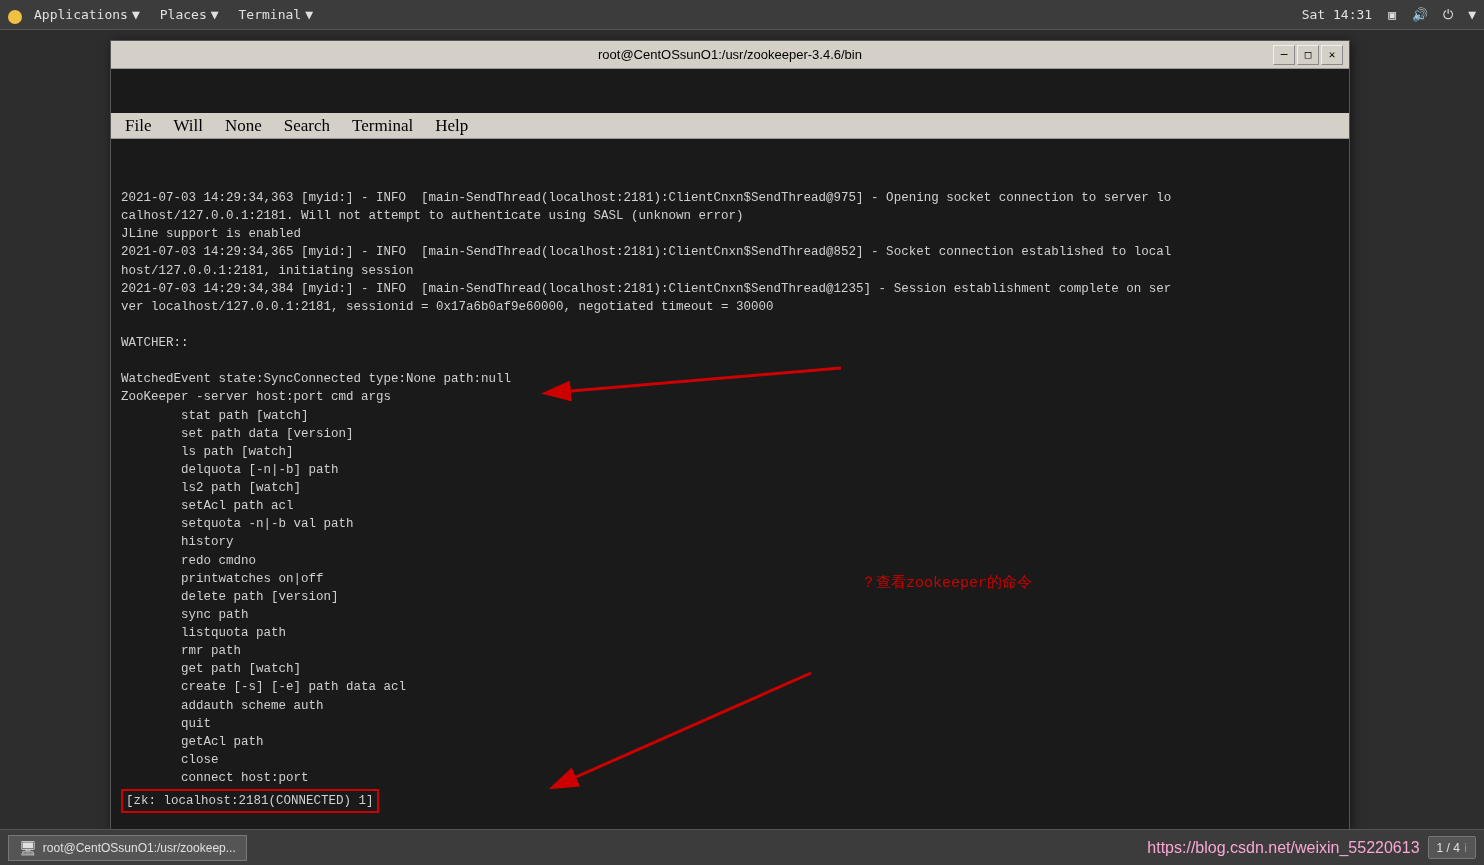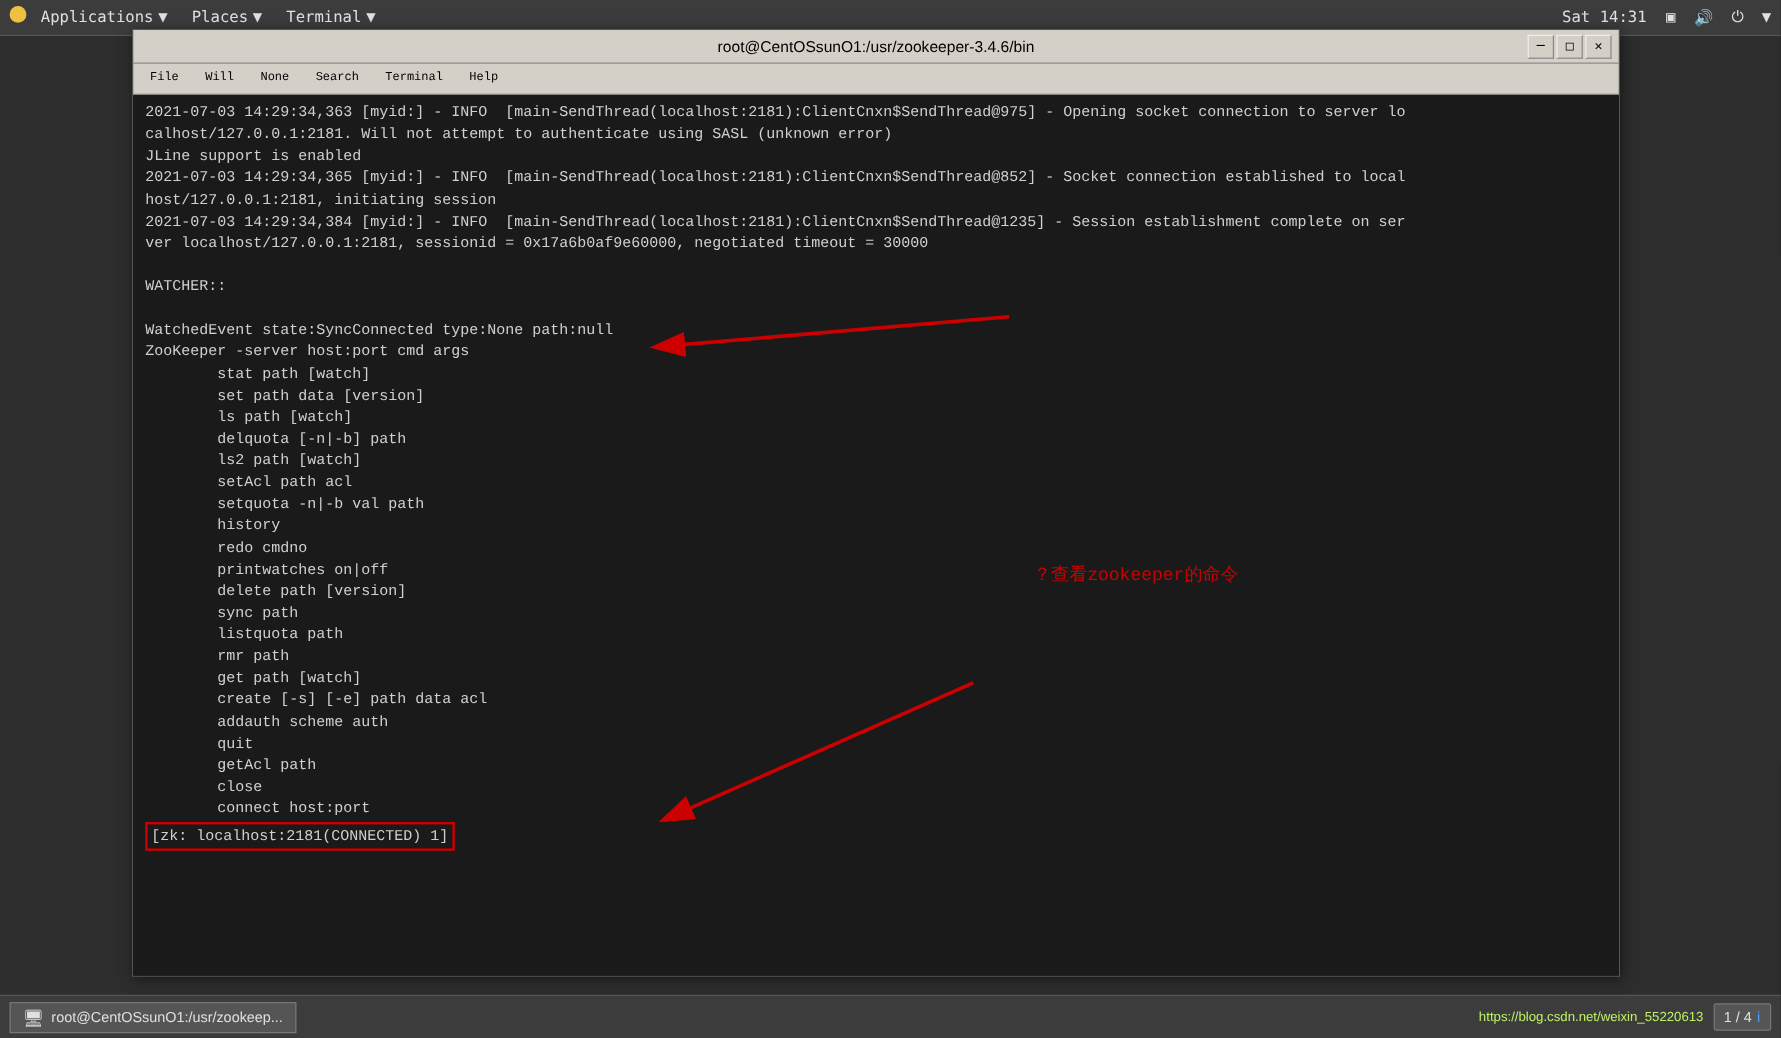--- a/index.html
+++ b/index.html
@@ -18,21 +18,21 @@
       height: 30px;
       background: #3c3c3c;
       display: flex;
       align-items: center;
       justify-content: space-between;
       padding: 0 8px;
       border-bottom: 1px solid #555;
     }
     .system-bar-left {
       display: flex;
-      align-items: flex-start;
+      align-items: flex-end;
       gap: 4px;
     }
     .system-bar-item {
       color: #e0e0e0;
       font-size: 13px;
       padding: 2px 8px;
       cursor: pointer;
       display: flex;
       align-items: center;
       gap: 4px;
@@ -56,29 +56,30 @@
       height: 16px;
       display: inline-flex;
       align-items: center;
       justify-content: center;
       cursor: pointer;
     }
 
     
     .terminal-window {
       position: absolute;
-      top: 24px;
+      top: 40px;
       left: 110px;
       width: 1240px;
       height: 790px;
       background: #1a1a1a;
       border: 1px solid #555;
       box-shadow: 2px 2px 10px rgba(0,0,0,0.5);
       display: flex;
       flex-direction: column;
+      gap: 44px;
     }
 
     
     .terminal-titlebar {
       background: #d4d0c8;
       height: 28px;
       display: flex;
       align-items: center;
       justify-content: center;
       position: relative;
@@ -117,25 +118,25 @@
     .menu-bar {
       background: #d4d0c8;
       height: 26px;
       display: flex;
       align-items: center;
       padding: 0 4px;
       border-bottom: 1px solid #999;
       gap: 2px;
     }
     .menu-item {
-      font-size: 10px;
+      font-size: 17px;
       color: #000;
       padding: 2px 10px;
       cursor: pointer;
-      font-family: Liberation Mono, monospace;
+      font-family: Liberation Serif, serif;
     }
 
     
     .terminal-content {
       flex: 1;
       background: #1a1a1a;
       color: #d0d0d0;
       font-family: 'Courier New', monospace;
       font-size: 12.5px;
       padding: 6px 10px;
@@ -207,22 +208,22 @@
     }
     .taskbar-right {
       display: flex;
       align-items: center;
       gap: 8px;
       color: #e0e0e0;
       font-size: 12px;
       font-family: sans-serif;
     }
     .taskbar-url {
-      color: #bef264;
-      font-size: 11px;
+      color: #f9a8d4;
+      font-size: 16px;
     }
     .page-indicator {
       background: #555;
       border: 1px solid #777;
       padding: 2px 8px;
       border-radius: 2px;
       display: flex;
       align-items: center;
       gap: 4px;
     }

